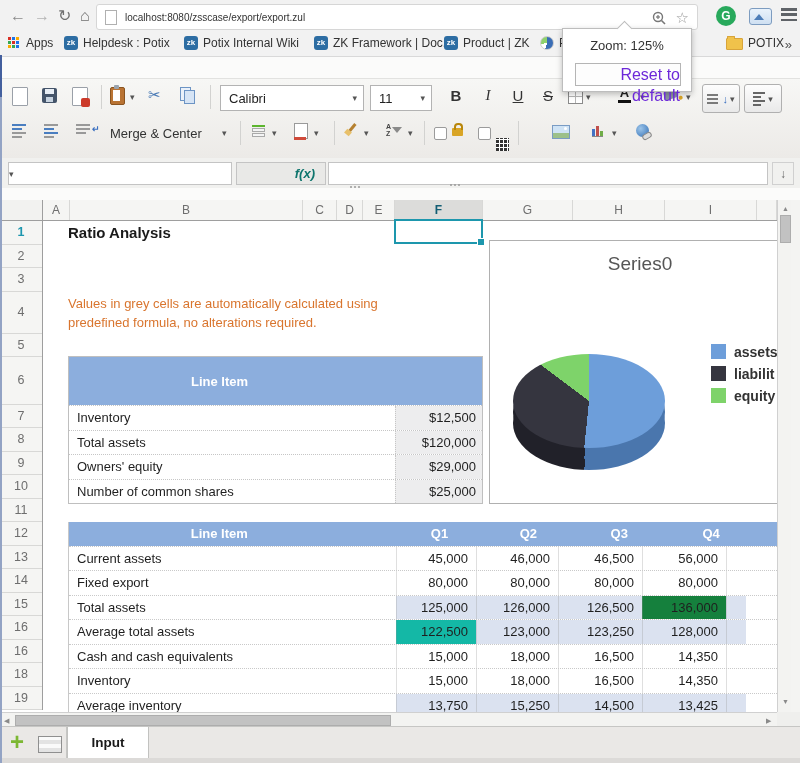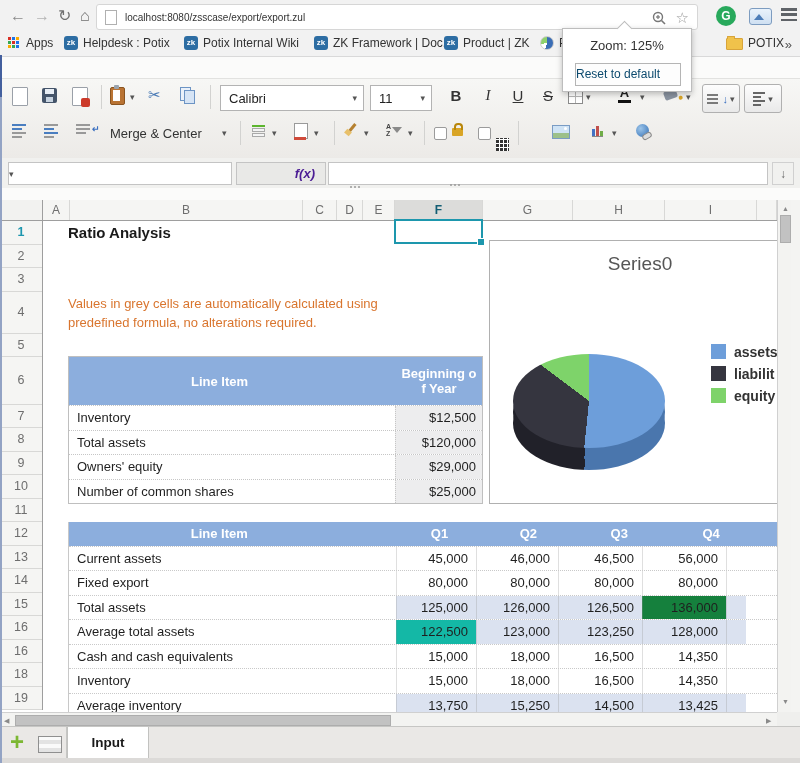--- a/index.html
+++ b/index.html
@@ -29,21 +29,21 @@
   .bm-globe{width:14px;height:14px;border-radius:50%;background:conic-gradient(#3a6db5 0 55%,#fff 55% 72%,#8fd16c 72% 100%);border:1px solid #ccc;box-sizing:border-box;}
   .bm-folder{width:15px;height:10px;background:#f0c24b;border:1px solid #d8a43a;border-radius:1px;position:relative;margin-top:2px;}
   .bm-folder::before{content:"";position:absolute;left:0;top:-3px;width:6px;height:2px;background:#f0c24b;border:1px solid #d8a43a;border-bottom:none;border-radius:1px 1px 0 0;}
   .chev{position:absolute;right:8px;top:4px;font-size:13px;color:#555;}
   
   .zoompop{left:562px;top:28px;width:128px;height:62px;background:#fff;border:1px solid #bdbdbd;
            box-shadow:0 2px 6px rgba(0,0,0,.25);z-index:50;}
   .zoompop .notch{position:absolute;left:56px;top:-6px;width:10px;height:10px;background:#fff;border-left:1px solid #bdbdbd;border-top:1px solid #bdbdbd;transform:rotate(45deg);}
   .zoomlabel{position:absolute;left:0;top:9px;width:100%;text-align:center;font-size:13px;color:#333;}
   .zoomreset{position:absolute;left:12px;top:34px;width:104px;height:21px;background:#fdfdfd;border:1px solid #b5b5b5;
-             font-size:12px;color:#0c4a6e;text-align:left;line-height:21px;}
+             font-size:16px;color:#6d28d9;text-align:right;line-height:21px;}
   
   .ssbar{left:0;top:78px;width:800px;height:80px;background:linear-gradient(#f7f7f5,#eceae7);
          border-top:1px solid #e2e2e0;border-bottom:1px solid #cfcfcd;}
   .tbtn{position:absolute;display:flex;align-items:center;justify-content:center;}
   .sep{position:absolute;width:1px;height:24px;background:#d2d2d0;}
   .drop{font-size:9px;color:#555;}
   .i-page{width:14px;height:17px;background:#fff;border:1px solid #9aa0a8;border-radius:1px;}
   .i-save{width:15px;height:15px;background:#44546a;border-radius:2px;position:relative;}
   .i-save::before{content:"";position:absolute;left:3px;top:1px;width:9px;height:5px;background:#e8eef5;}
   .i-save::after{content:"";position:absolute;left:4px;bottom:1px;width:7px;height:5px;background:#c7d3e0;}
@@ -391,21 +391,21 @@
     <div class="tbtn" style="left:636px;top:45px;">
         <div class="i-globe"></div>
       </div>
   </div>
 
   <div class="abs fbar">
     <div class="fbox" style="left:8px;top:4px;width:222px;">
       <span class="drop" style="padding-right:8px;">▾</span>
     </div>
     <div class="fbox" style="left:236px;top:4px;width:88px;background:#e9e9e7;justify-content:flex-end;">
-      <span style="font-style:italic;font-weight:bold;color:#4c1d95;padding-right:10px;">f(x)</span>
+      <span style="font-style:italic;font-weight:bold;color:#0f766e;padding-right:10px;">f(x)</span>
     </div>
     <div class="fbox" style="left:328px;top:4px;width:438px;">
       <span style="padding-left:6px;"></span>
     </div>
     <div class="fbox" style="left:772px;top:4px;width:20px;justify-content:center;background:#f1f1ef;border-color:#d0d0d0;">
       <span style="color:#666;font-size:12px;font-weight:bold;">↓</span>
     </div>
     <span class="dots" style="left:350px;top:28px;">
         <i></i>
         <i></i>
@@ -458,24 +458,20 @@
     <div class="selbox">
         <div class="handle"></div>
       </div>
 
     <div class="noteline" style="top:96px;">Values in grey cells are automatically calculated using</div>
     <div class="noteline" style="top:115px;">predefined formula, no alterations required.</div>
 
     <div class="t1">
       <div class="hdr">
         <div class="lab">Line Item</div>
-        <div class="val">
-          <span>Beginning o</span>
-            <span>f Year</span>
-        </div>
       </div>
       <div id="t1rows">
           <div class="t1row">
             <div class="lab">Inventory</div>
             <div class="val">$12,500</div>
           </div>
           <div class="t1row">
             <div class="lab">Total assets</div>
             <div class="val">$120,000</div>
           </div>

